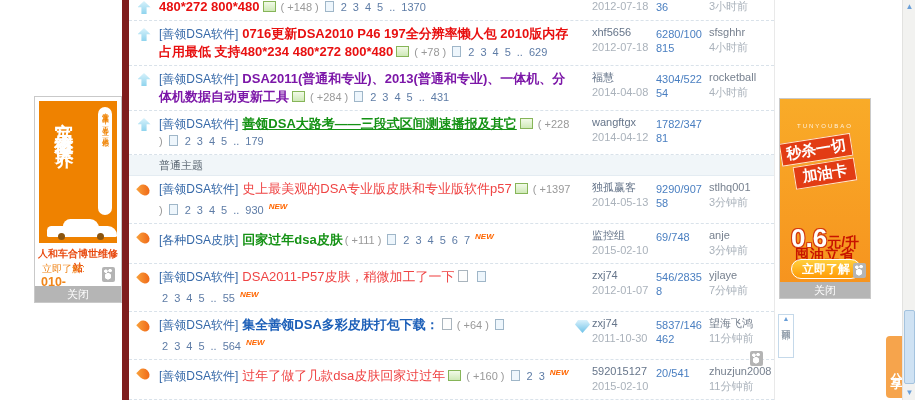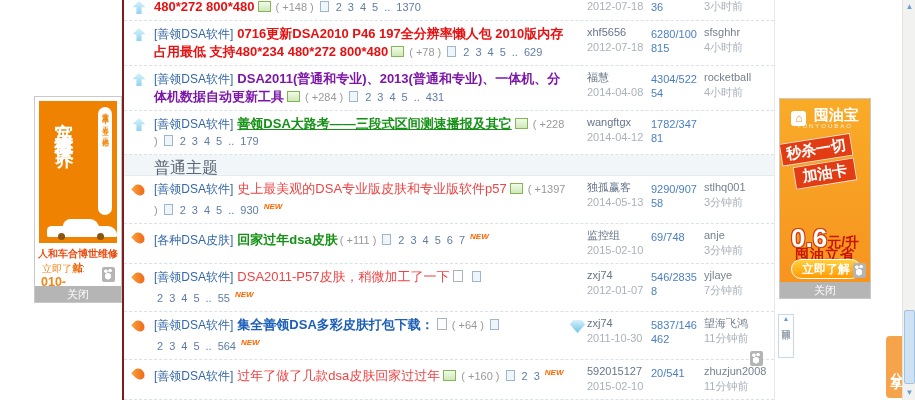--- a/index.html
+++ b/index.html
@@ -2,21 +2,21 @@
 <html><head>
 <meta charset="utf-8">
 <style>
   * { margin:0; padding:0; box-sizing:border-box; }
   html,body { width:915px; height:400px; overflow:hidden; background:#fff;
     font-family:"Liberation Sans","DejaVu Sans",sans-serif; }
   .abs { position:absolute; }
 
   
   #forum { position:absolute; left:122px; top:0; width:653px; background:#fff;
-    border-left:2px solid #7f1d1d; border-right:1px solid #e9e9e9; }
+    border-left:7px solid #7f1d1d; border-right:1px solid #e9e9e9; }
   .row { display:flex; align-items:flex-start; border-bottom:1px dashed #d9e2ea;
     padding:4px 0 4px 0; line-height:17px; }
   .row.first { margin-top:-6px; }
   .cell-icon  { width:30px; display:flex; justify-content:center; padding-top:3px; flex:none; }
   .cell-title { width:433px; flex:none; font-size:12px; position:relative; padding-right:18px; }
   .cell-author{ width:64px; flex:none; font-size:11px; color:#66758a; }
   .cell-views { width:50px; flex:none; font-size:11px; color:#4a7fc1; word-break:break-all; line-height:14px; padding-top:2px;}
   .cell-last  { width:72px; flex:none; font-size:11px; color:#77818f; padding-left:3px;}
   .a-date, .l-time { color:#aab2bb; font-size:11px; }
   .a-name, .l-user { line-height:14px; }
@@ -41,21 +41,21 @@
   .ic-clip{ display:inline-block; width:9px; height:11px; margin:0 4px 0 6px; vertical-align:-1px;
     border:1px solid #9fb6c8; background:#eef6fc; }
   .plus { color:#999; font-size:11px; margin-left:2px; }
   .pg { color:#5e7ca6; font-size:11px; margin:0 3px; cursor:pointer; }
   .newb { color:#ff6600; font-size:8px; font-style:italic; font-weight:bold; vertical-align:super; margin-left:2px;}
   .diamond { position:absolute; right:2px; top:4px; width:15px; height:13px;
     background:linear-gradient(#d9f1fc,#6fc2e8);
     clip-path:polygon(50% 100%,0 35%,20% 0,80% 0,100% 35%); }
 
   #sec-header { background:#f1f6f9; border-bottom:1px solid #e4ecf2; color:#5a6672;
-    font-size:16px; padding:3px 1px 3px 30px; height:21px; }
+    font-size:11px; padding:3px 1px 3px 30px; height:21px; }
 
   
   #left-ad { left:34px; top:96px; width:88px; height:207px; border:1px solid #c9c9c9; background:#fff; }
   #left-ad .orange { position:absolute; left:4px; right:4px; top:4px; height:142px; background:#ef8200; }
   .vtxt { writing-mode:vertical-rl; text-orientation:upright; }
   #lad-title { position:absolute; left:12px; top:7px; color:#fff; font-size:19px; font-weight:bold;
     letter-spacing:5px; }
   #lad-pill { position:absolute; right:5px; top:6px; width:14px; height:108px; background:#fff;
     border-radius:7px; display:flex; justify-content:center; }
   #lad-pill span { font-size:7px; color:#ef8200; letter-spacing:1px; }
@@ -283,24 +283,20 @@
     </div>
   </div>
   <div id="lad-station">人和车合博世维修站</div>
   <div id="lad-hotline">立即了解:</div>
   <div id="lad-phone">010-67480390</div>
   <div class="paw" id="lad-paw"></div>
   <div class="closebar">关闭</div>
 </div>
 
 <div id="right-ad" class="abs">
-  <div id="rad-logo">
-    <span id="rad-house">⌂</span>
-    <span id="rad-brand">囤油宝</span>
-  </div>
   <div id="rad-sub">TUNYOUBAO</div>
   <div id="rad-ribbon">
     <span class="rib">秒杀一切</span>
     <span class="rib rib2">加油卡</span>
   </div>
   <div id="rad-save">囤油立省</div>
   <div id="rad-price">
     <span class="big">0.6</span><span class="unit">元/升</span>
   </div>
   <button id="rad-cta">立即了解</button>

